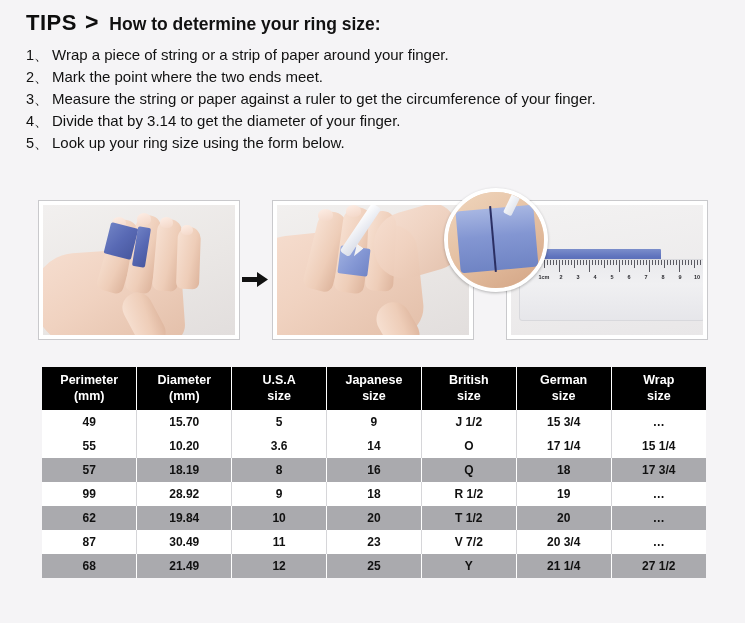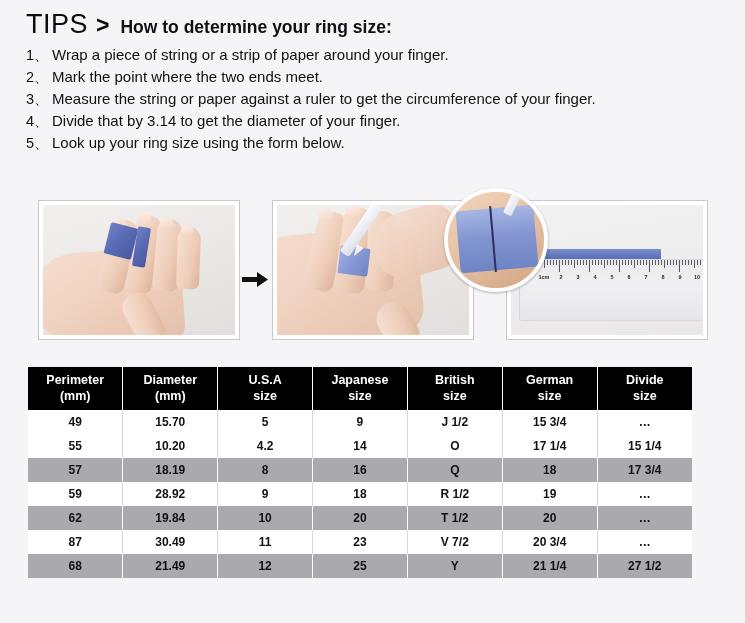--- a/index.html
+++ b/index.html
@@ -17,22 +17,22 @@
   }
 
   
   .tips-header {
     position: absolute;
     left: 26px; top: 9px;
     display: flex; align-items: baseline;
     white-space: nowrap;
   }
   .tips-word {
-    font-size: 27px;
-    font-weight: normal;
+    font-size: 22px;
+    font-weight: bold;
     color: #0d0d0d;
     letter-spacing: 0.5px;
   }
   .tips-gt {
     font-size: 23px;
     font-weight: bold;
     color: #0d0d0d;
     margin-left: 8px;
   }
   .tips-sub {
@@ -159,21 +159,21 @@
     white-space: nowrap;
   }
   .ruler-strip {
     position: absolute;
     background: linear-gradient(180deg,#7b8ecb 0%, #5f73bd 45%, #5166ae 100%);
   }
 
   
   .size-table {
     position: absolute;
-    left: 28px; top: 367px;
+    left: 42px; top: 367px;
     width: 664px;
     border-collapse: collapse;
     table-layout: fixed;
   }
   .size-table th {
     background: #000000;
     color: #ffffff;
     font-size: 12.5px;
     font-weight: bold;
     line-height: 1.25;
@@ -403,55 +403,55 @@
         </th>
         <th>
           <span>British</span><br>
           <span>size</span>
         </th>
         <th>
           <span>German</span><br>
           <span>size</span>
         </th>
         <th>
-          <span>Divide</span><br>
+          <span>Wrap</span><br>
           <span>size</span>
         </th>
       </tr>
     </thead>
     <tbody>
       <tr class="odd">
         <td>49</td>
         <td>15.70</td>
         <td>5</td>
         <td>9</td>
         <td>J 1/2</td>
         <td>15 3/4</td>
         <td>…</td>
       </tr>
       <tr class="odd">
         <td>55</td>
         <td>10.20</td>
-        <td>4.2</td>
+        <td>3.6</td>
         <td>14</td>
         <td>O</td>
         <td>17 1/4</td>
         <td>15 1/4</td>
       </tr>
       <tr class="even">
         <td>57</td>
         <td>18.19</td>
         <td>8</td>
         <td>16</td>
         <td>Q</td>
         <td>18</td>
         <td>17 3/4</td>
       </tr>
       <tr class="odd">
-        <td>59</td>
+        <td>99</td>
         <td>28.92</td>
         <td>9</td>
         <td>18</td>
         <td>R 1/2</td>
         <td>19</td>
         <td>…</td>
       </tr>
       <tr class="even">
         <td>62</td>
         <td>19.84</td>

